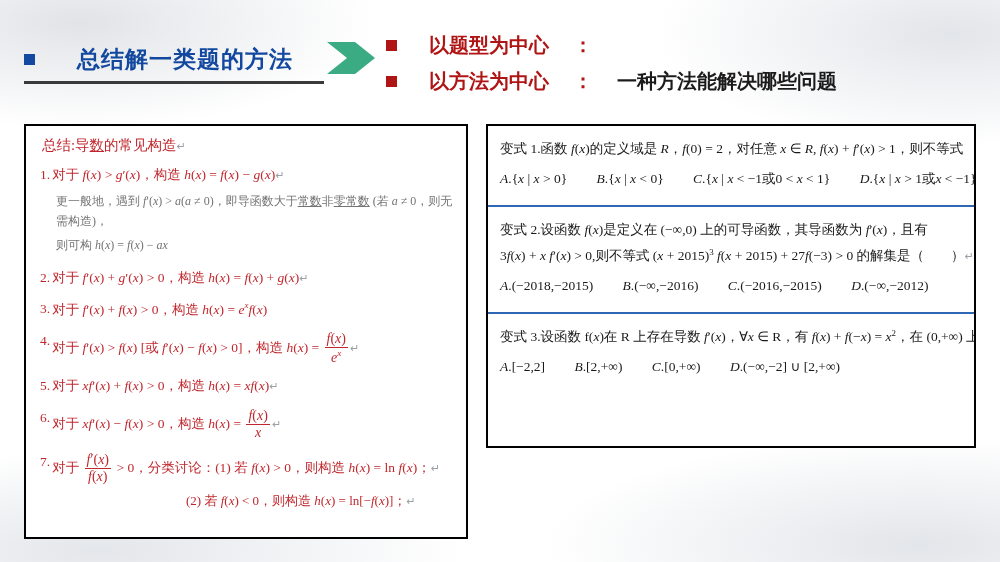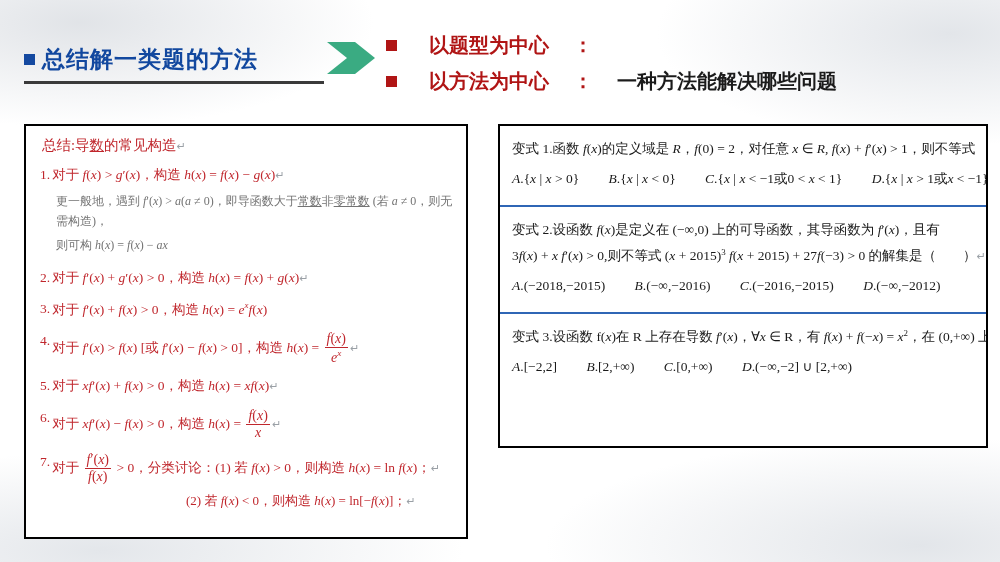--- a/index.html
+++ b/index.html
@@ -23,21 +23,21 @@
   }
 
   
   .header {
     position:absolute; left:0; top:30px; width:1000px; height:78px;
   }
   .title-box {
     position:absolute; left:24px; top:8px;
     width:300px; height:46px;
     border-bottom:3px solid #3a3a3a;
-    display:flex; align-items:center;
+    display:flex; align-items:center;gap:35px;
   }
   .title-bullet {
     width:11px; height:11px; background:#1449a0; margin-right:7px;
     flex:0 0 auto;
   }
   .title-text {
     font-family:"Liberation Sans", sans-serif;
     font-weight:bold; font-size:23px; color:#12489f;
     letter-spacing:1px; white-space:nowrap;
   }
@@ -64,21 +64,21 @@
   }
 
   
   .panel {
     position:absolute;
     background:#ffffff;
     border:2px solid #000000;
     overflow:hidden;
   }
   .panel-left { left:24px; top:124px; width:444px; height:415px; }
-  .panel-right { left:486px; top:124px; width:490px; height:324px;margin-left:12px; }
+  .panel-right { left:486px; top:124px; width:490px; height:324px; }
 
   .panel-inner { padding:8px 10px; }
 
   
   .l-title {
     color:#c0272d; font-size:14.5px; margin:2px 0 10px 6px;
   }
   .l-title u { text-decoration:underline; }
   .item {
     display:flex; align-items:flex-start;

